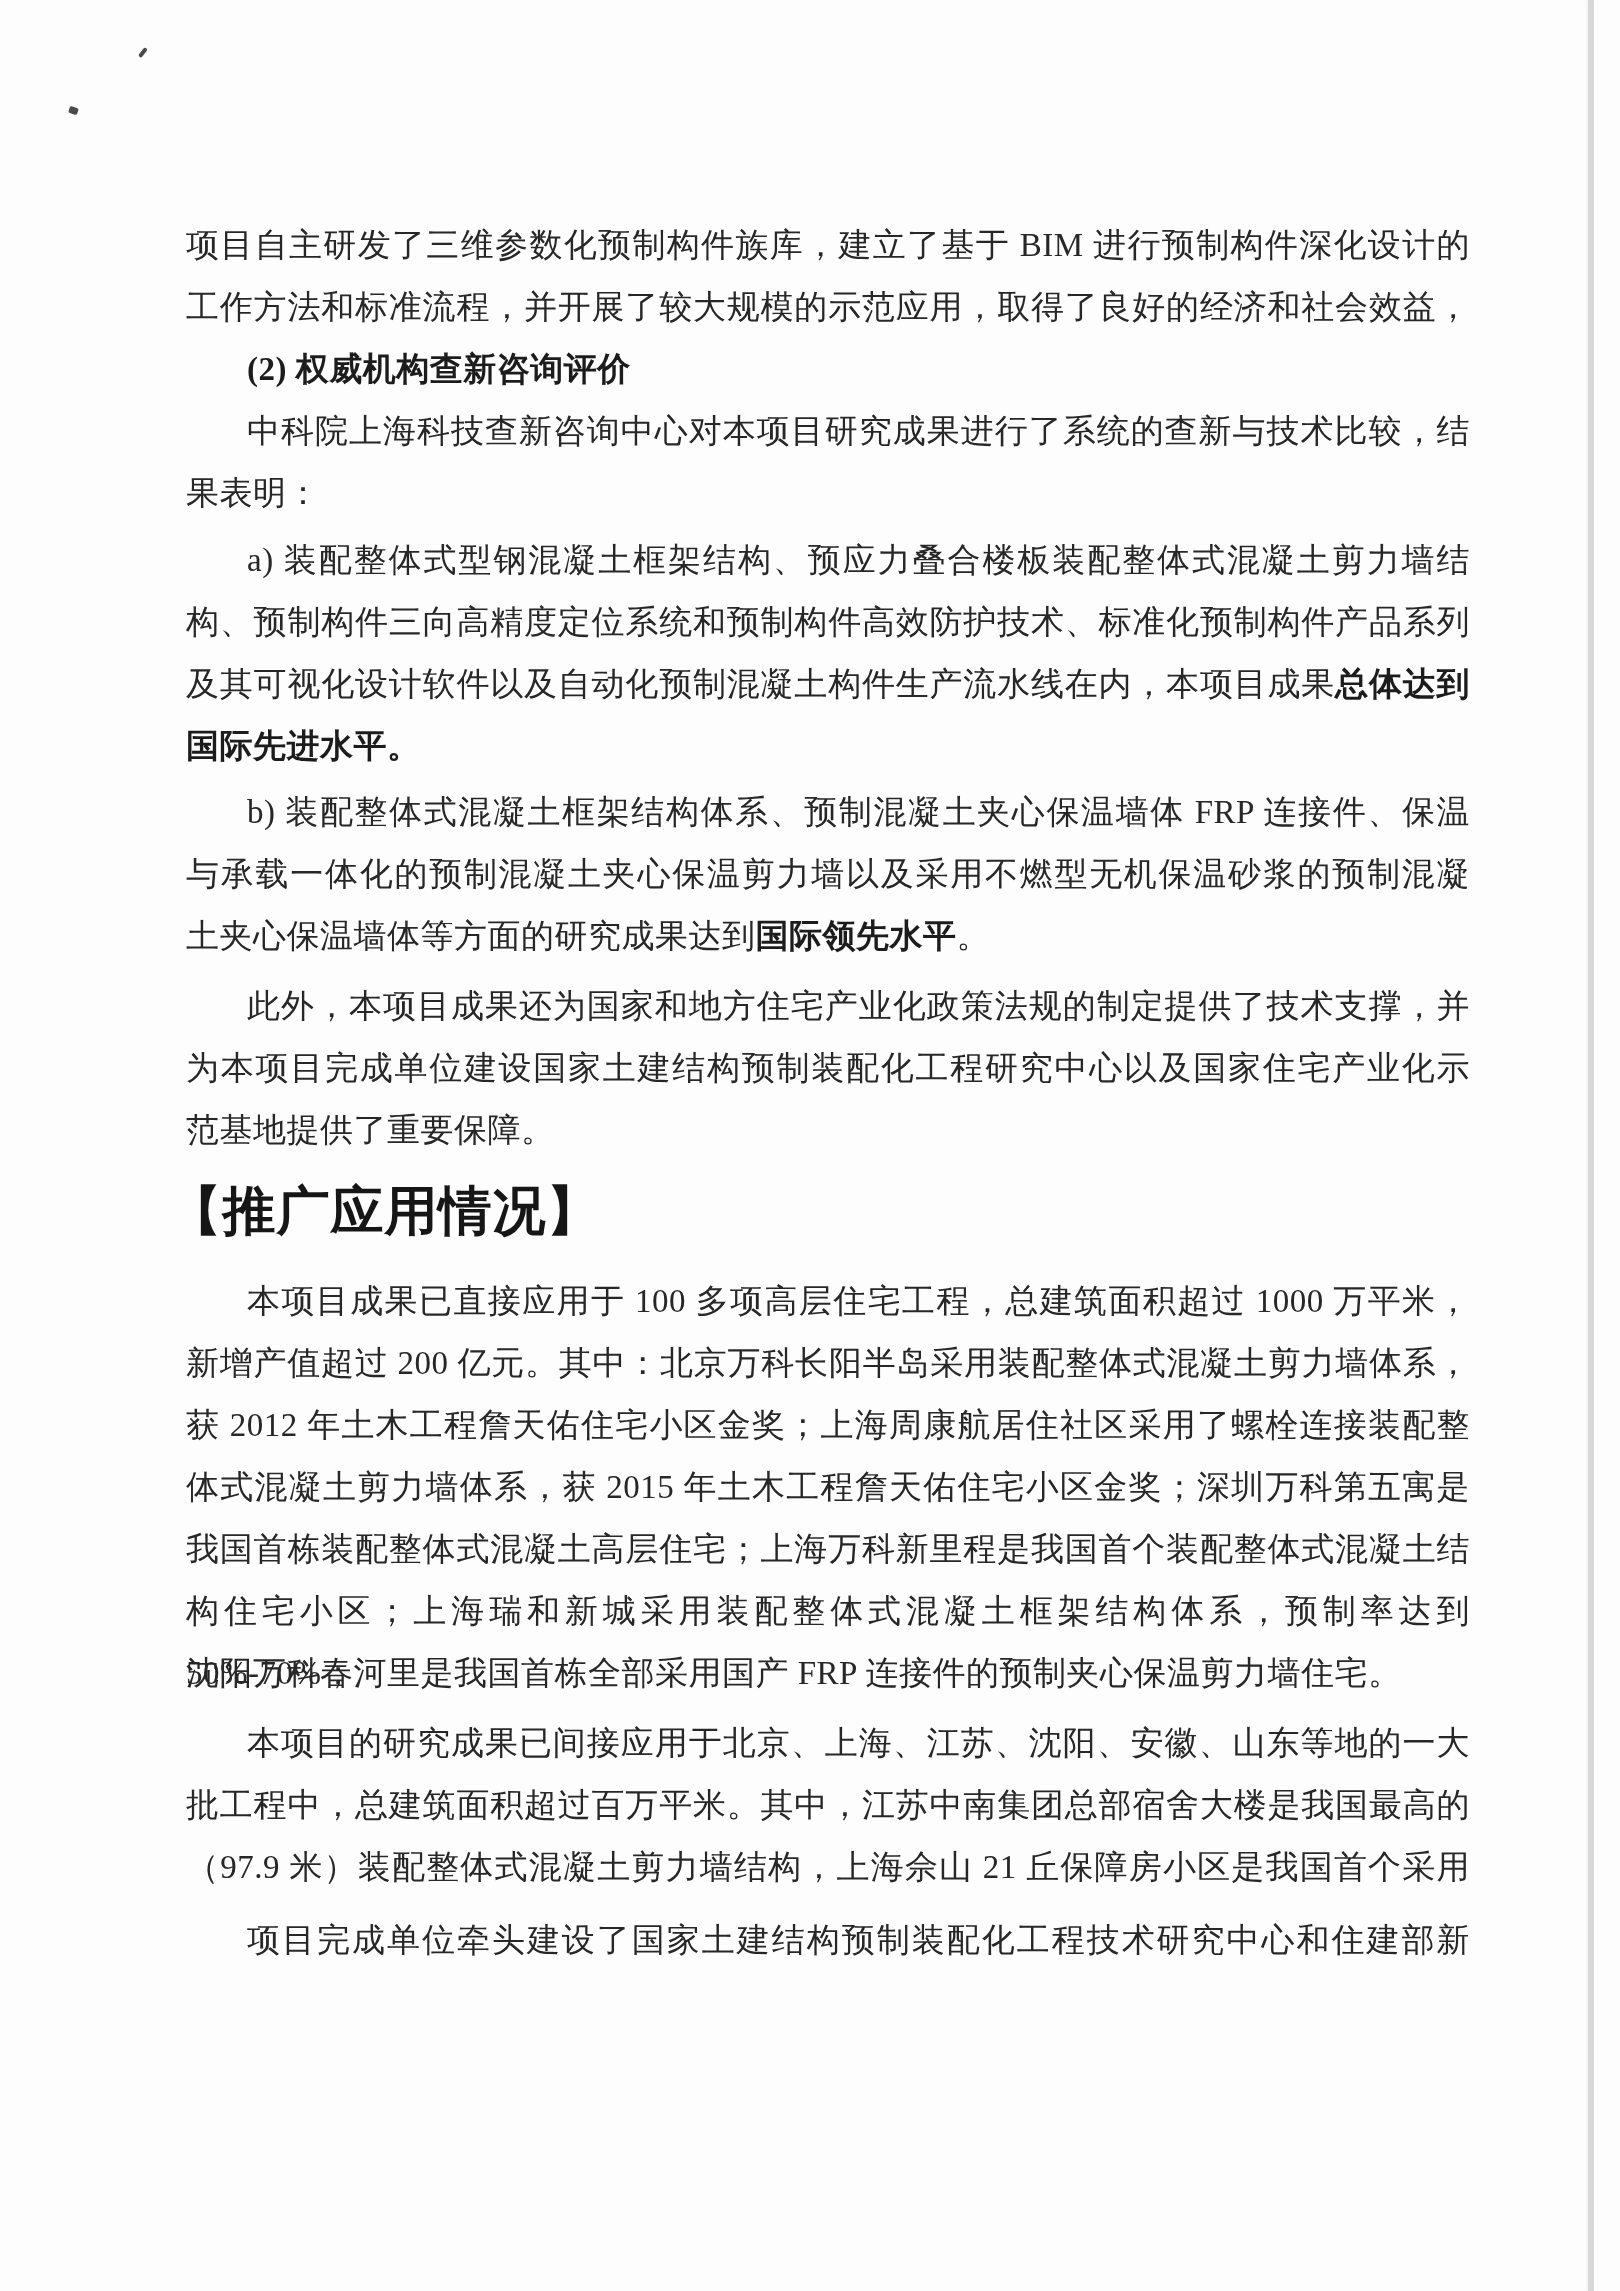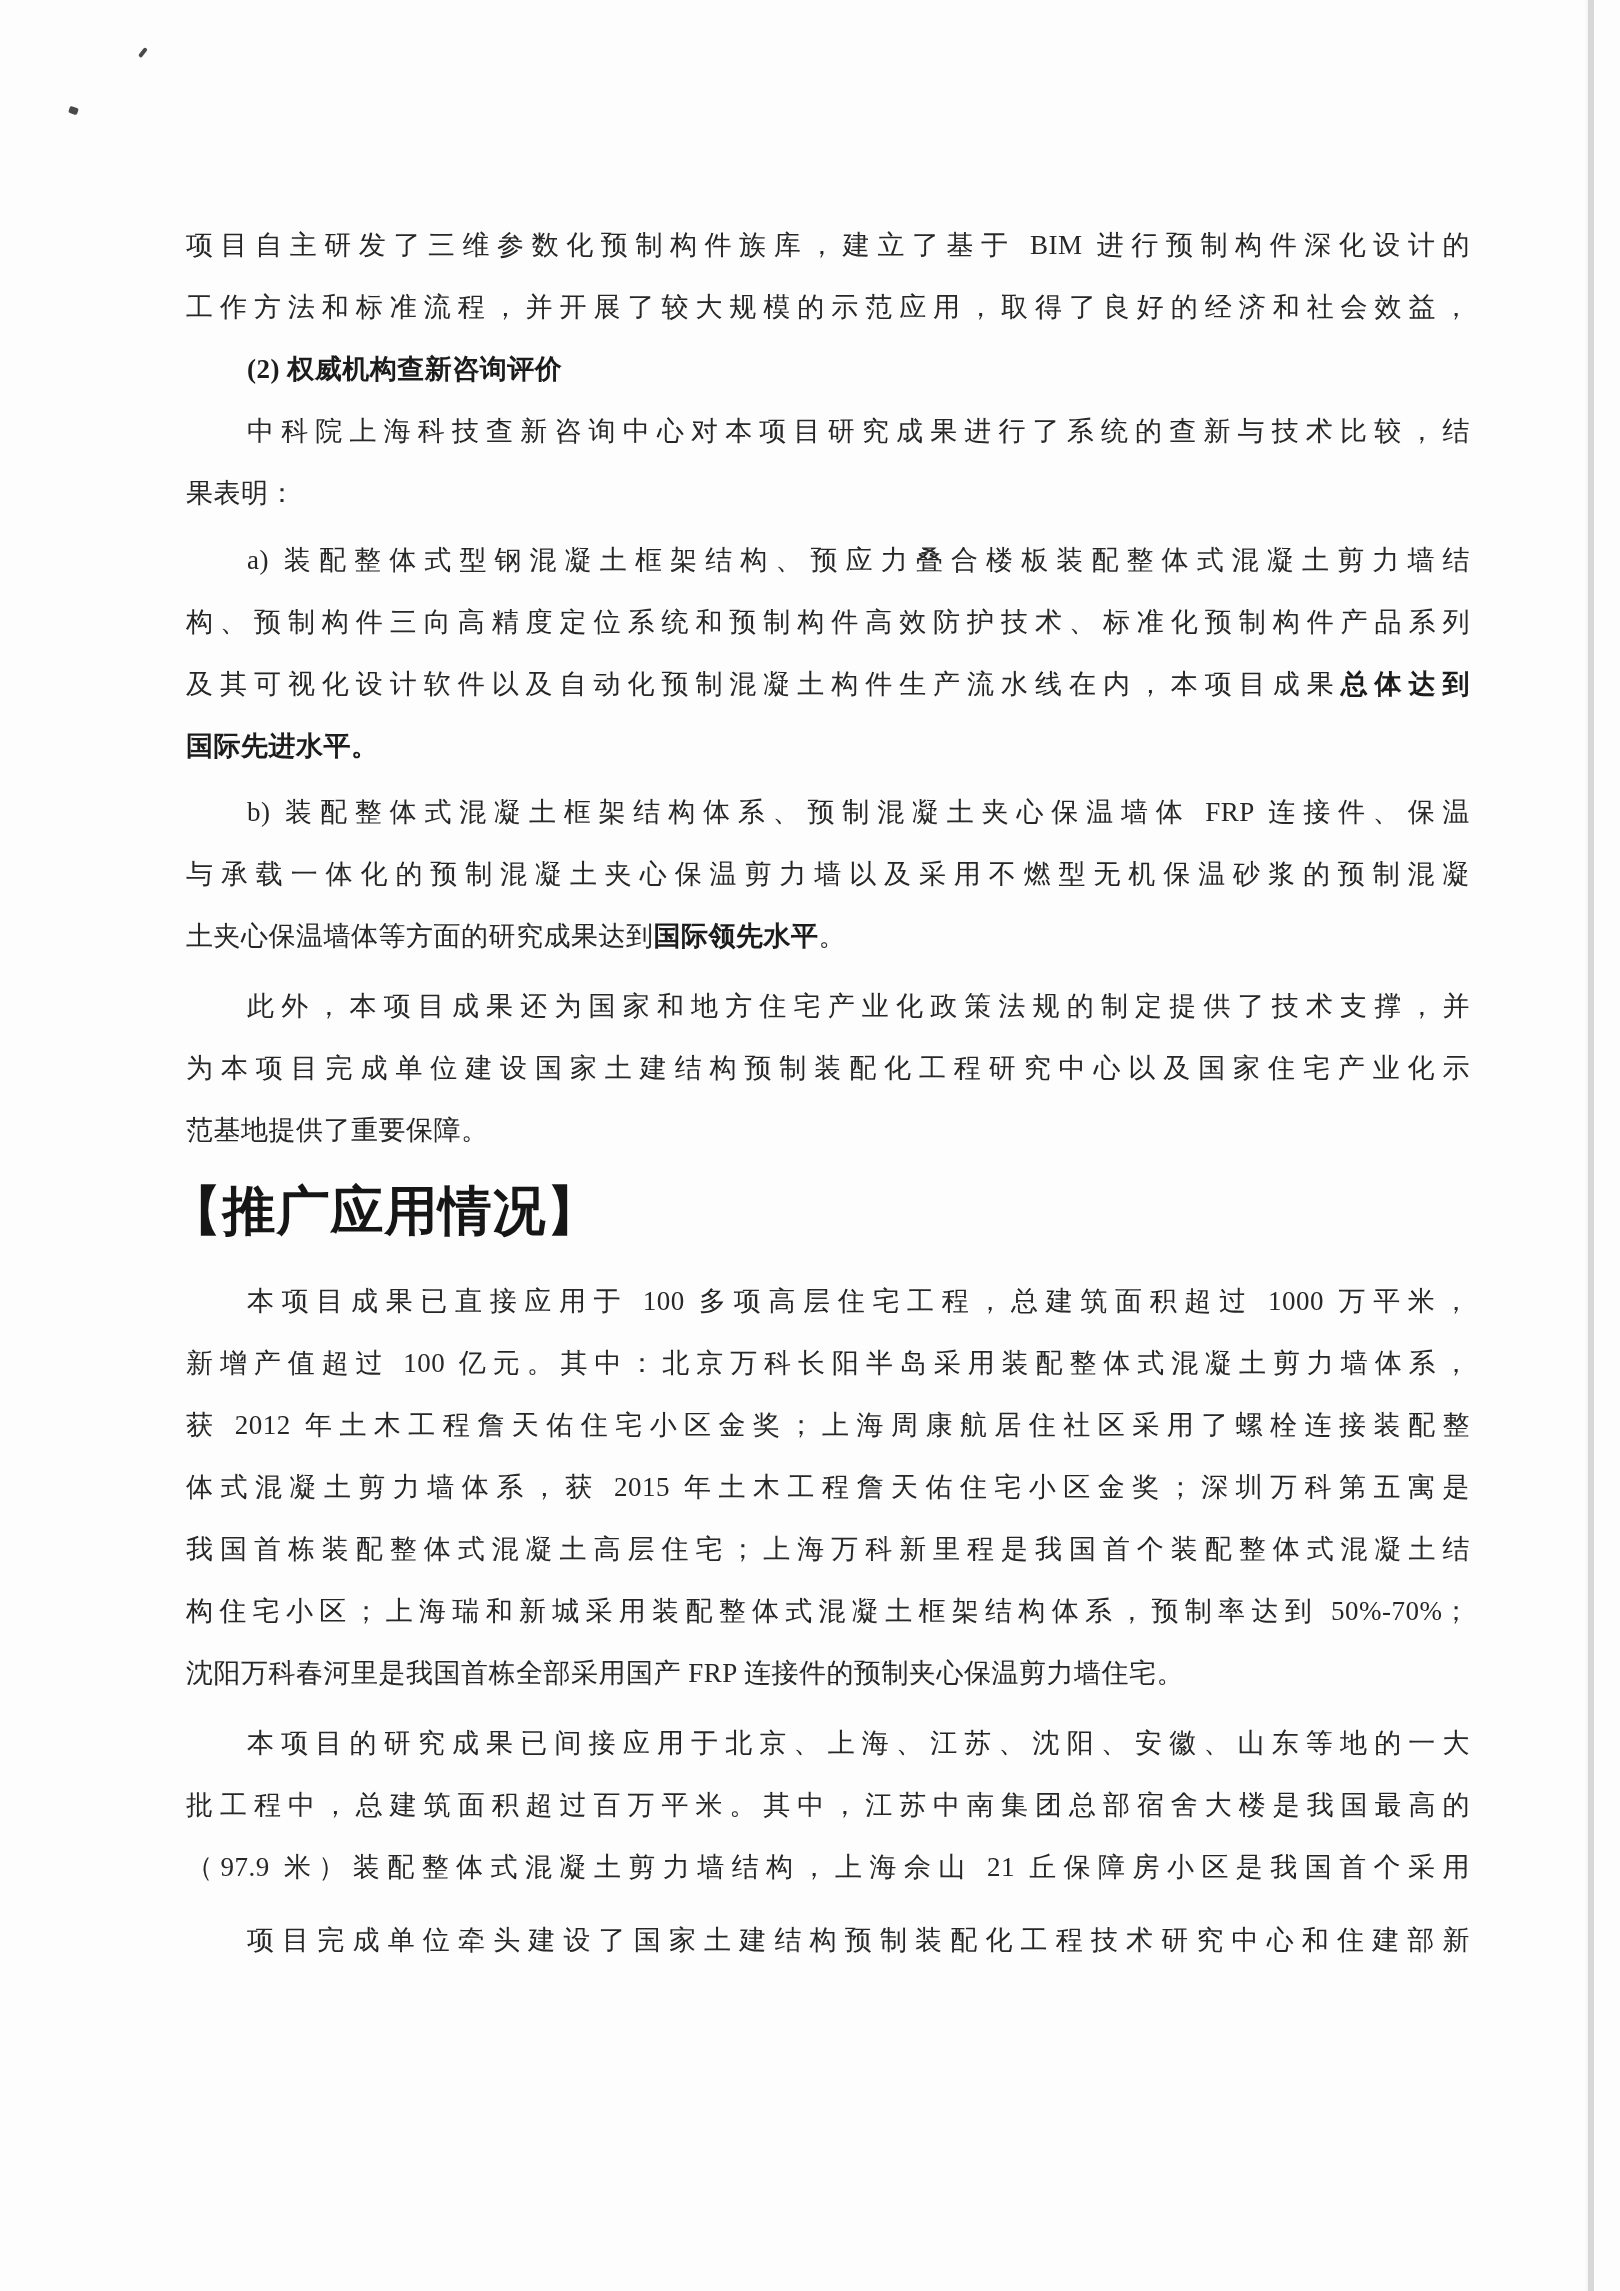--- a/index.html
+++ b/index.html
@@ -14,21 +14,21 @@
     color: #272727;
   }
   .content {
     position: absolute;
     left: 186px;
     top: 214px;
     width: 1284px;
   }
   .block { margin: 0; }
   .line {
-    font-size: 27px;
+    font-size: 33px;
     line-height: 62px;
     height: 62px;
     white-space: normal;
     text-align: justify;
     text-align-last: left;
     letter-spacing: 0.5px;
   }
   .line.fill { text-align-last: justify; }
   .line.indent { padding-left: 61px; }
   .bold { font-weight: 700; color: #1c1c1c; margin-top: 12px; }
@@ -86,21 +86,21 @@
       <div class="block body" style="margin-top: 7.8px;">
         <div class="line fill indent"><span>此外，本项目成果还为国家和地方住宅产业化政策法规的制定提供了技术支撑，并</span></div>
         <div class="line fill"><span>为本项目完成单位建设国家土建结构预制装配化工程研究中心以及国家住宅产业化示</span></div>
         <div class="line"><span>范基地提供了重要保障。</span></div>
       </div>
       <div class="block section-heading" style="margin-top: 19.6px; margin-bottom: 27.4px;">
         <div class="line"><span>【推广应用情况】</span></div>
       </div>
       <div class="block body">
         <div class="line fill indent"><span>本项目成果已直接应用于 100 多项高层住宅工程，总建筑面积超过 1000 万平米，</span></div>
-        <div class="line fill"><span>新增产值超过 100 亿元。其中：北京万科长阳半岛采用装配整体式混凝土剪力墙体系，</span></div>
+        <div class="line fill"><span>新增产值超过 200 亿元。其中：北京万科长阳半岛采用装配整体式混凝土剪力墙体系，</span></div>
         <div class="line fill"><span>获 2012 年土木工程詹天佑住宅小区金奖；上海周康航居住社区采用了螺栓连接装配整</span></div>
         <div class="line fill"><span>体式混凝土剪力墙体系，获 2015 年土木工程詹天佑住宅小区金奖；深圳万科第五寓是</span></div>
         <div class="line fill"><span>我国首栋装配整体式混凝土高层住宅；上海万科新里程是我国首个装配整体式混凝土结</span></div>
         <div class="line fill"><span>构住宅小区；上海瑞和新城采用装配整体式混凝土框架结构体系，预制率达到 50%-70%；</span></div>
         <div class="line"><span>沈阳万科春河里是我国首栋全部采用国产 FRP 连接件的预制夹心保温剪力墙住宅。</span></div>
       </div>
       <div class="block body" style="margin-top: 8.8px;">
         <div class="line fill indent"><span>本项目的研究成果已间接应用于北京、上海、江苏、沈阳、安徽、山东等地的一大</span></div>
         <div class="line fill"><span>批工程中，总建筑面积超过百万平米。其中，江苏中南集团总部宿舍大楼是我国最高的</span></div>
         <div class="line fill"><span>（97.9 米）装配整体式混凝土剪力墙结构，上海佘山 21 丘保障房小区是我国首个采用</span></div>

